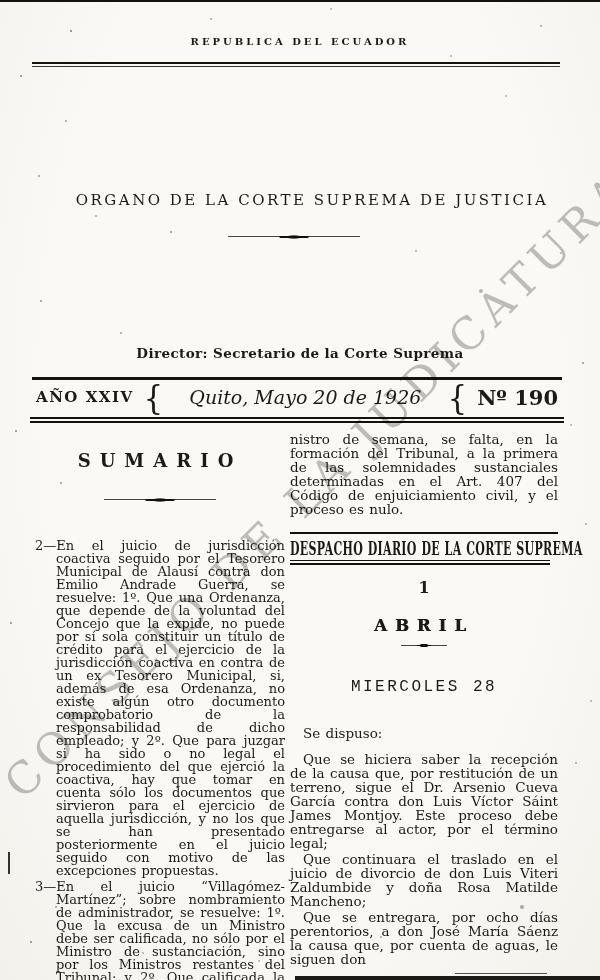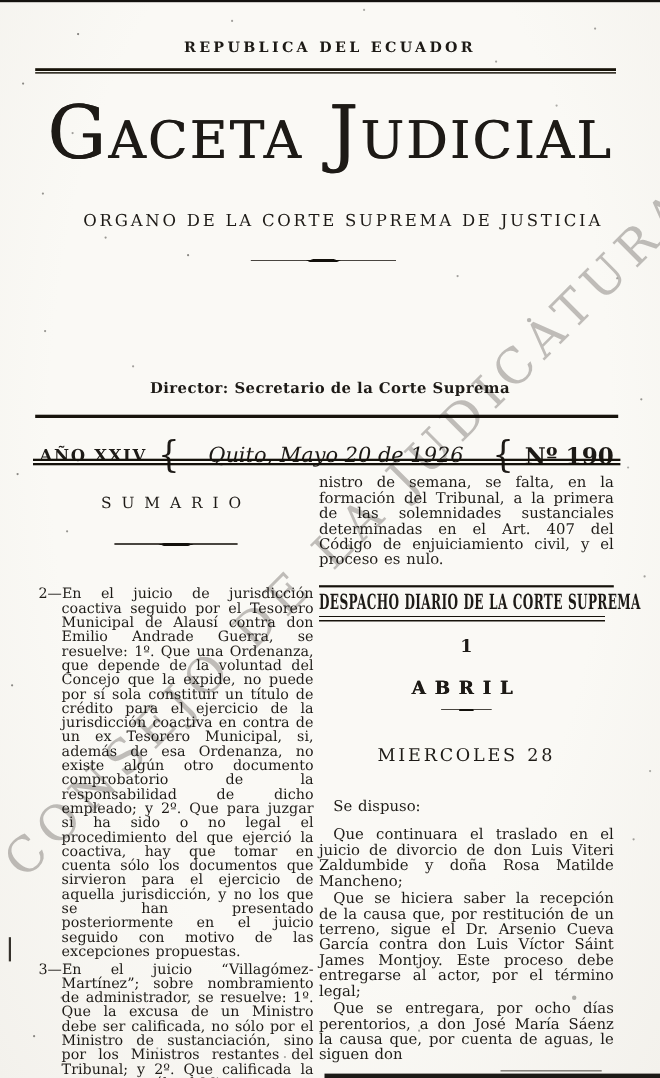--- a/index.html
+++ b/index.html
@@ -36,21 +36,21 @@
       415px 250px 0 0 rgba(30,28,24,.4), 258px 960px 0 0 rgba(30,28,24,.35);}
 
   
   .watermark{
     left:-6px;top:772px;transform:rotate(-45deg);transform-origin:0 0;
     white-space:nowrap;font-size:44px;letter-spacing:7px;font-weight:500;
     color:rgba(104,101,97,.40);mix-blend-mode:multiply;z-index:6;pointer-events:none;
   }
 
   
-  .country{top:36px;font-size:13px;letter-spacing:3px;font-weight:700;}
+  .country{top:36px;font-size:10px;letter-spacing:3px;font-weight:700;}
   .rule-a{top:62px;left:32px;right:40px;height:5px;
     background:linear-gradient(#171309 0 2.4px, transparent 2.4px 3.8px, rgba(23,19,9,.85) 3.8px 5px);}
   .gazette-title{top:86px;font-variant:small-caps;font-size:67px;line-height:1.05;
     letter-spacing:2px;text-shadow:.6px 0 currentColor;}
   .organ{top:191px;font-size:15px;letter-spacing:2.5px;margin-left:24px;}
 
   .squiggle{height:6px;background:
     radial-gradient(ellipse 26px 2.6px at 50% 50%, #12100b 55%, rgba(0,0,0,0) 62%),
     linear-gradient(rgba(0,0,0,0) 0 2px, rgba(28,24,18,.8) 2px 3px, rgba(0,0,0,0) 3px);}
   .orn1{top:234px;left:228px;width:132px;}
@@ -58,63 +58,62 @@
   .orn3{margin:10px auto 0;width:46px;height:5px;background:
     radial-gradient(ellipse 12px 2px at 50% 50%, #12100b 55%, rgba(0,0,0,0) 62%),
     linear-gradient(rgba(0,0,0,0) 0 1.6px, rgba(28,24,18,.8) 1.6px 2.6px, rgba(0,0,0,0) 2.6px);}
 
   .pub{top:267px;font-size:21px;font-weight:700;letter-spacing:5px;text-shadow:.7px 0 currentColor;}
   .serie{top:314px;font-size:19px;letter-spacing:4px;}
   .director{top:345px;font-size:13.5px;font-weight:700;letter-spacing:.4px;}
 
   
   .rule-b{top:377px;left:32px;right:38px;height:2.5px;background:#17130c;}
-  .daterow{top:397px;left:32px;right:38px;height:34px;display:flex;align-items:center;}
+  .daterow{top:380px;left:32px;right:38px;height:34px;display:flex;align-items:center;}
   .year{font-size:15px;letter-spacing:1.5px;font-weight:600;margin-left:4px;}
   .brace{font-size:31px;font-weight:400;margin:0 10px;transform:scaleY(1.08);line-height:1;}
   .dateline{flex:1;text-align:center;font-style:italic;font-size:19px;}
   .issue-no{font-size:21px;font-weight:700;margin-right:4px;}
   .rule-c{top:417px;left:30px;right:36px;height:6px;
     background:linear-gradient(#14110a 0 2.4px, transparent 2.4px 3.9px, #14110a 3.9px 5.4px);}
 
   
   .col-left{left:35px;top:450px;width:250px;}
-  .sumario-h{margin:0;text-align:center;font-size:14px;letter-spacing:9px;font-weight:400;}
+  .sumario-h{margin:0;text-align:center;font-size:18px;letter-spacing:9px;font-weight:700;}
   .sum-list{margin-top:36px;font-size:13px;line-height:13px;text-align:justify;word-spacing:1px;}
   .sum-item{margin:0 0 3px;padding-left:21px;text-indent:-21px;}
   .sum-item .num{font-weight:500;}
 
   .col-right{left:290px;top:432px;width:268px;font-size:13.5px;line-height:14px;
     text-align:justify;word-spacing:1px;}
   .carryover{margin:0;}
   .sec-rule-top{margin-top:16px;height:2px;background:#16120b;}
   .sec-heading{margin:3px 0 1px;font-weight:700;font-size:19px;line-height:22px;
     white-space:nowrap;transform:scaleX(.58);transform-origin:0 50%;letter-spacing:.5px;}
   .sec-rule-bot{height:5px;width:97%;
     background:linear-gradient(#16120b 0 1.2px, transparent 1.2px 3.4px, #16120b 3.4px 4.6px);}
   .entry-no{margin-top:16px;text-align:center;font-size:16px;font-weight:600;}
   .month{margin-top:24px;text-align:center;font-size:16.5px;font-weight:700;letter-spacing:8px;
     text-shadow:.5px 0 currentColor;}
-  .day-head{margin-top:32px;text-align:center;font-size:16px;letter-spacing:2.5px;}
+  .day-head{margin-top:32px;text-align:center;font-size:16px;letter-spacing:2.5px;font-family:Liberation Mono, monospace;}
   .lead{margin:32px 0 12px;text-indent:13px;}
   .para{margin:2px 0 0;text-indent:13px;}
 </style>
 </head>
 <body>
 
 <div class="page">
 
   <div class="abs topline"></div>
   <div class="abs specks"></div>
 
   <div class="abs watermark">CONSEJO DE LA JUDICATURA</div>
 
   <div class="abs ctr country">REPUBLICA DEL ECUADOR</div>
   <div class="abs rule-a"></div>
-  <div class="abs ctr gazette-title">Gaceta Judicial</div>
   <div class="abs ctr organ">ORGANO DE LA CORTE SUPREMA DE JUSTICIA</div>
   <div class="abs squiggle orn1"></div>
   <div class="abs ctr director">Director:  Secretario de la Corte Suprema</div>
 
   <div class="abs rule-b"></div>
   <div class="abs daterow">
     <span class="year">AÑO XXIV</span>
     <span class="brace">{</span>
     <span class="dateline">Quito, Mayo 20 de 1926</span>
     <span class="brace">{</span>
@@ -134,22 +133,22 @@
   <div class="abs col-right">
     <p class="carryover">nistro de semana, se falta, en la formación del Tribunal, a la primera de las solemnidades sustanciales determinadas en el Art. 407 del Código de enjuiciamiento civil, y el proceso es nulo.</p>
     <div class="sec-rule-top"></div>
     <div class="sec-heading">DESPACHO DIARIO DE LA CORTE SUPREMA</div>
     <div class="sec-rule-bot"></div>
     <div class="entry-no">1</div>
     <div class="month">ABRIL</div>
     <div class="orn3"></div>
     <div class="day-head">MIERCOLES 28</div>
     <p class="lead">Se dispuso:</p>
+    <p class="para">Que se hiciera saber la recepción de la causa que, por restitución de un terreno, sigue el Dr. Arsenio Cueva García contra don Luis Víctor Sáint James Montjoy. Este proceso debe entregarse al actor, por el término legal;</p>
     <p class="para">Que continuara el traslado en el juicio de divorcio de don Luis Viteri Zaldumbide y doña Rosa Matilde Mancheno;</p>
-    <p class="para">Que se hiciera saber la recepción de la causa que, por restitución de un terreno, sigue el Dr. Arsenio Cueva García contra don Luis Víctor Sáint James Montjoy. Este proceso debe entregarse al actor, por el término legal;</p>
     <p class="para">Que se entregara, por ocho días perentorios, a don José María Sáenz la causa que, por cuenta de aguas, le siguen don</p>
   </div>
 
   <div class="abs left-tick"></div>
   <div class="abs bottom-dash"></div>
   <div class="abs bottom-bar"></div>
 
 </div>
 
 </body></html>

